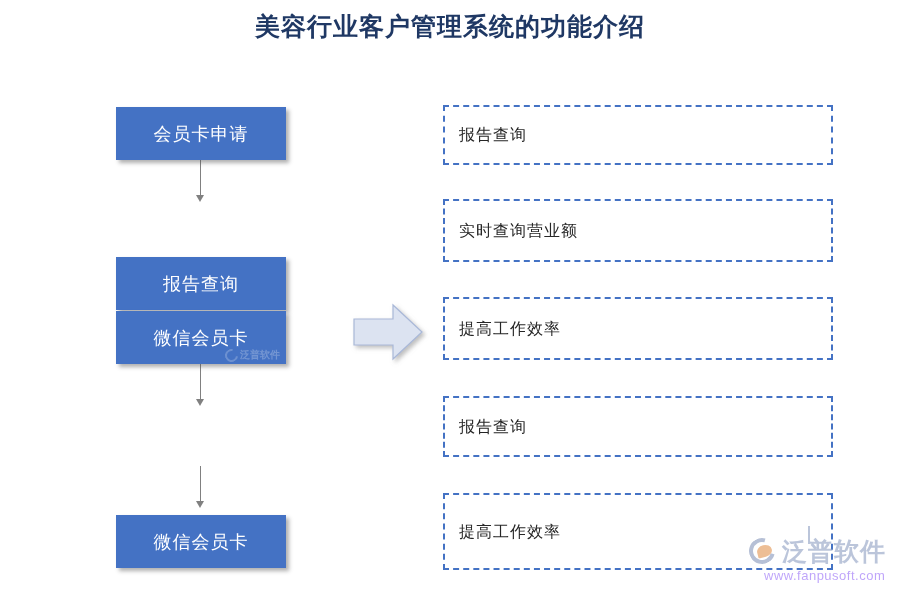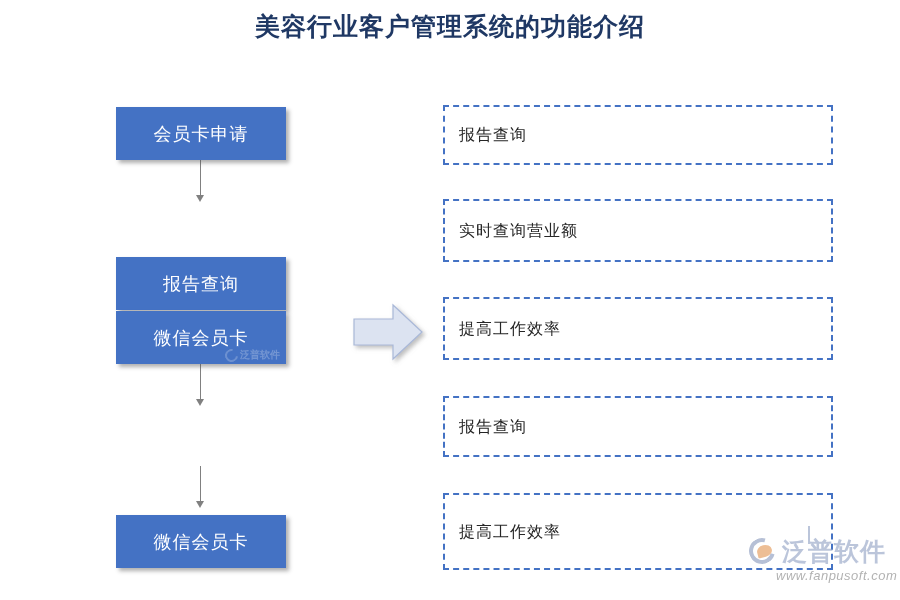--- a/index.html
+++ b/index.html
@@ -195,26 +195,25 @@
   #corner-watermark .cw-name {
     font-size: 25px;
     font-weight: bold;
     color: #8496bd;
     font-family: "Liberation Sans", sans-serif;
     letter-spacing: 1px;
     line-height: 1;
   }
   #corner-watermark .cw-url {
     margin-top: 2px;
-    margin-left: 28px;
+    margin-left: 16px;
     font-size: 13px;
-    color: #737373;
+    color: #8b5cf6;
     font-family: "Liberation Sans", sans-serif;
     letter-spacing: 0.5px;
-    font-style: italic;
   }
   #corner-watermark .cw-tick {
     position: absolute;
     left: 60px;
     top: -10px;
     width: 2px;
     height: 18px;
     background: #8496bd;
   }
 </style>

